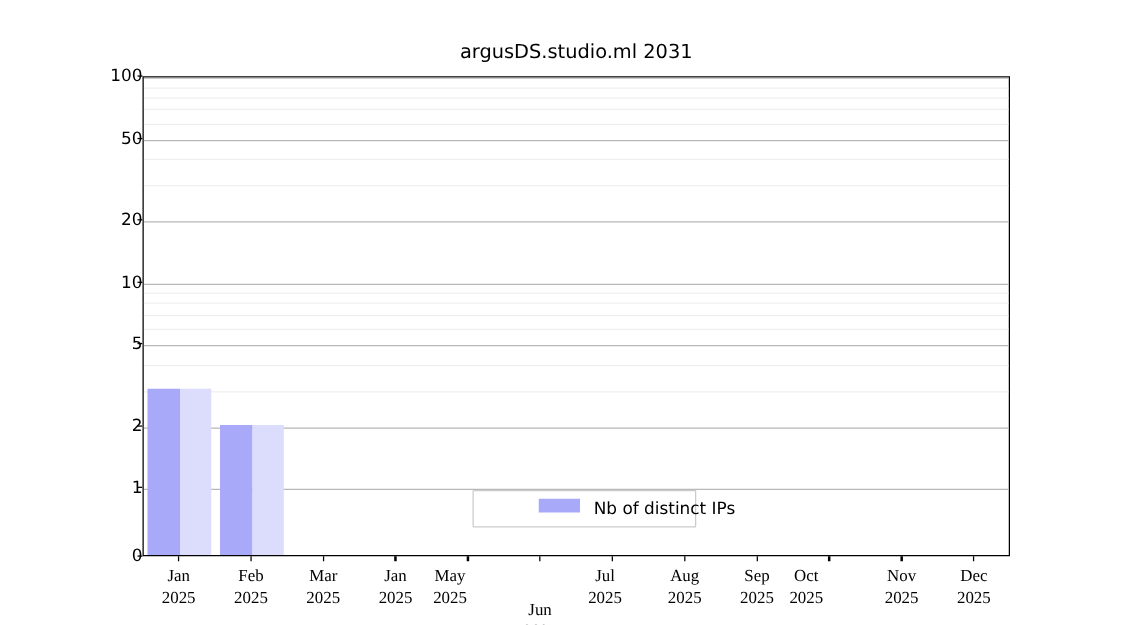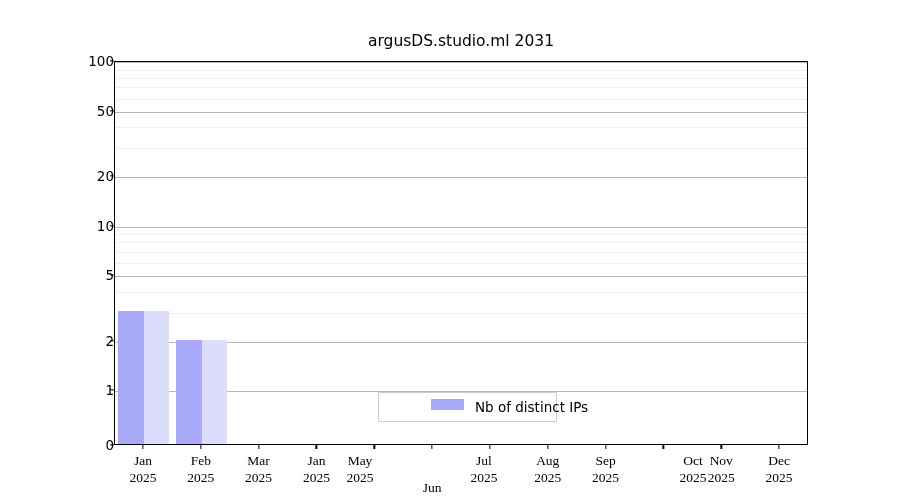--- a/index.html
+++ b/index.html
@@ -243,21 +243,21 @@
       <div class="xtick-label" style="left: 433.75px;">
         <div>Aug</div>
         <div>2025</div>
       </div>
       <div class="xtick-mark" style="left: 491.583px;"></div>
       <div class="xtick-label" style="left: 491.583px;">
         <div>Sep</div>
         <div>2025</div>
       </div>
       <div class="xtick-mark" style="left: 549.417px;"></div>
-      <div class="xtick-label" style="left: 579px;">
+      <div class="xtick-label" style="left: 531px;">
         <div>Oct</div>
         <div>2025</div>
       </div>
       <div class="xtick-mark" style="left: 607.25px;"></div>
       <div class="xtick-label" style="left: 607.25px;">
         <div>Nov</div>
         <div>2025</div>
       </div>
       <div class="xtick-mark" style="left: 665.083px;"></div>
       <div class="xtick-label" style="left: 665.083px;">

